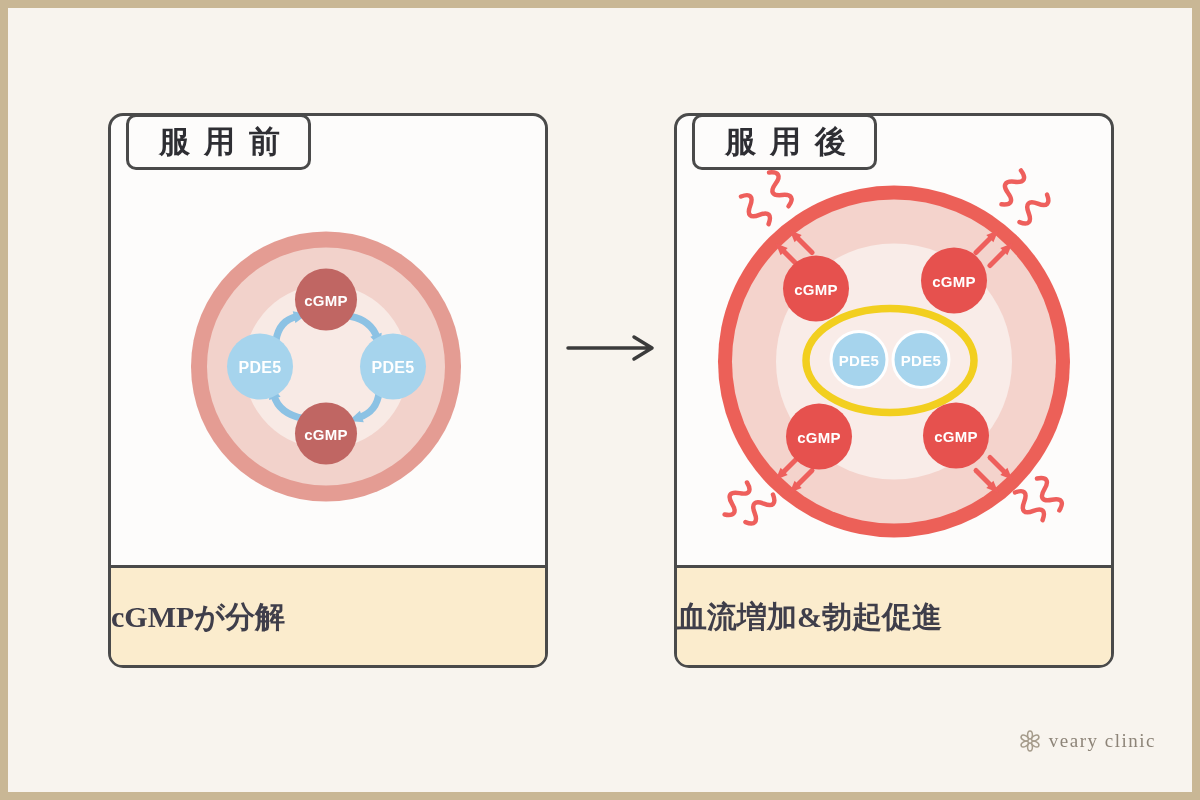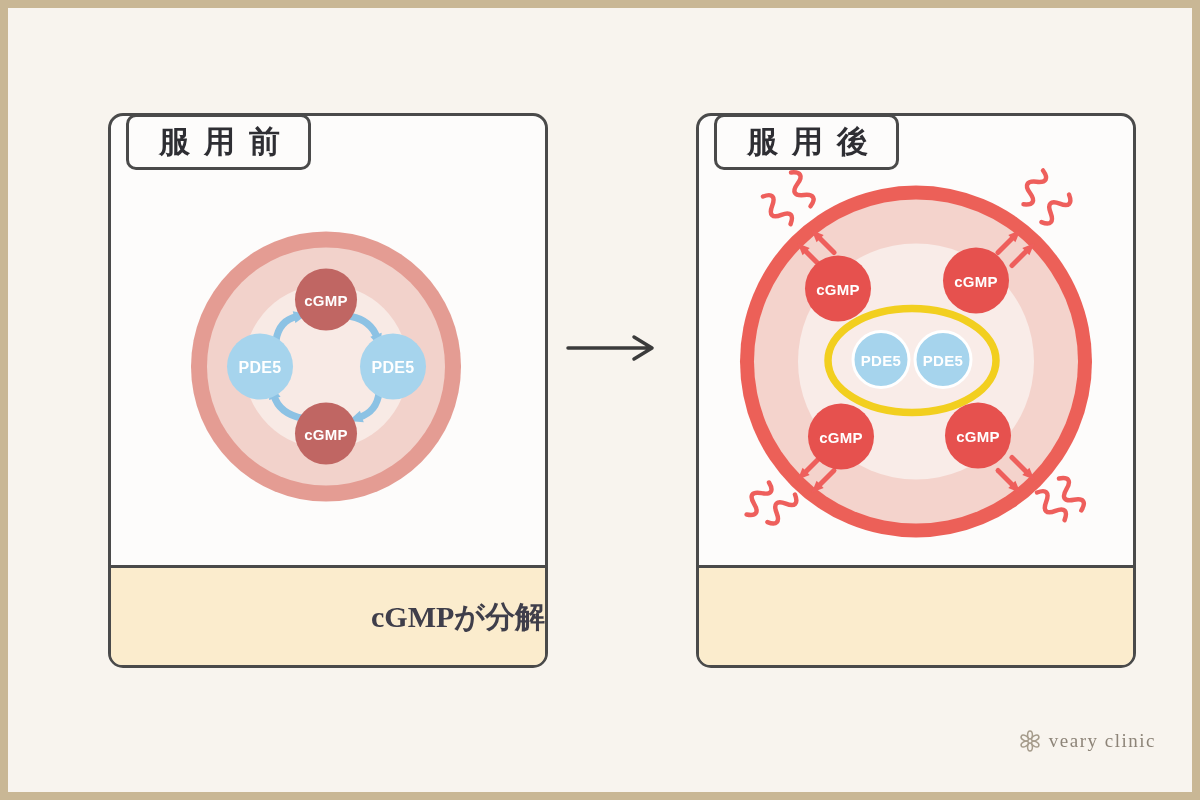--- a/index.html
+++ b/index.html
@@ -14,39 +14,39 @@
   }
   .panel{
     position:absolute;top:105px;width:440px;height:555px;
     box-sizing:border-box;
     background:var(--panel-bg,#fdfcfb);
     border:3.5px solid var(--panel-border,#4a4a4a);
     border-radius:15px;
     display:flex;flex-direction:column;
   }
   .panel-before{left:100px;}
-  .panel-after{left:688px;}
+  .panel-after{left:666px;}
   .tab{
     position:absolute;top:-34px;left:15px;
     background:var(--panel-bg,#fdfcfb);
     border:3.5px solid var(--panel-border,#4a4a4a);
     border-radius:10px;
     padding:5px 14px 5px 30px;
     font-family:"Liberation Serif","DejaVu Serif",serif;
     font-weight:700;font-size:31px;line-height:40px;
     letter-spacing:0.45em;
     color:#2e2e33;
     white-space:nowrap;
     z-index:2;
     margin-top:32px;
   }
   .diagram{flex:1 1 auto;width:100%;min-height:0;display:block;}
   .caption{
     flex:0 0 100px;box-sizing:border-box;
-    display:flex;flex-direction:column;justify-content:center;align-items:flex-end;
+    display:flex;flex-direction:column;justify-content:center;align-items:flex-start;
     background:var(--caption-bg,#fbeccd);
     border-top:3.5px solid var(--panel-border,#4a4a4a);
     border-radius:0 0 11px 11px;
     font-family:"Liberation Serif","DejaVu Serif",serif;
     font-weight:700;font-size:30px;line-height:1.3;
     color:var(--caption-text,#3f3e4a);
     text-align:center;
   }
   .transition-arrow{position:absolute;left:556px;top:322px;width:96px;height:36px;}
   .logo{
@@ -198,20 +198,21 @@
         <circle class="pde5 pde5-outlined" cx="182" cy="243" r="28"></circle>
         <text class="mol-label" x="182" y="244">PDE5</text>
       </g>
       <g>
         <circle class="pde5 pde5-outlined" cx="244" cy="243" r="28"></circle>
         <text class="mol-label" x="244" y="244">PDE5</text>
       </g>
     </svg>
 
     <div class="caption">
+      <span>血流増加&amp;勃起促進</span>
     </div>
   </section>
 
   <div class="logo">
     <svg width="22" height="22" viewBox="0 0 22 22">
       <g class="flower">
         <ellipse cx="11" cy="5" rx="2.4" ry="4"></ellipse>
         <ellipse cx="11" cy="5" rx="2.4" ry="4" transform="rotate(60 11 11)"></ellipse>
         <ellipse cx="11" cy="5" rx="2.4" ry="4" transform="rotate(120 11 11)"></ellipse>
         <ellipse cx="11" cy="5" rx="2.4" ry="4" transform="rotate(180 11 11)"></ellipse>

